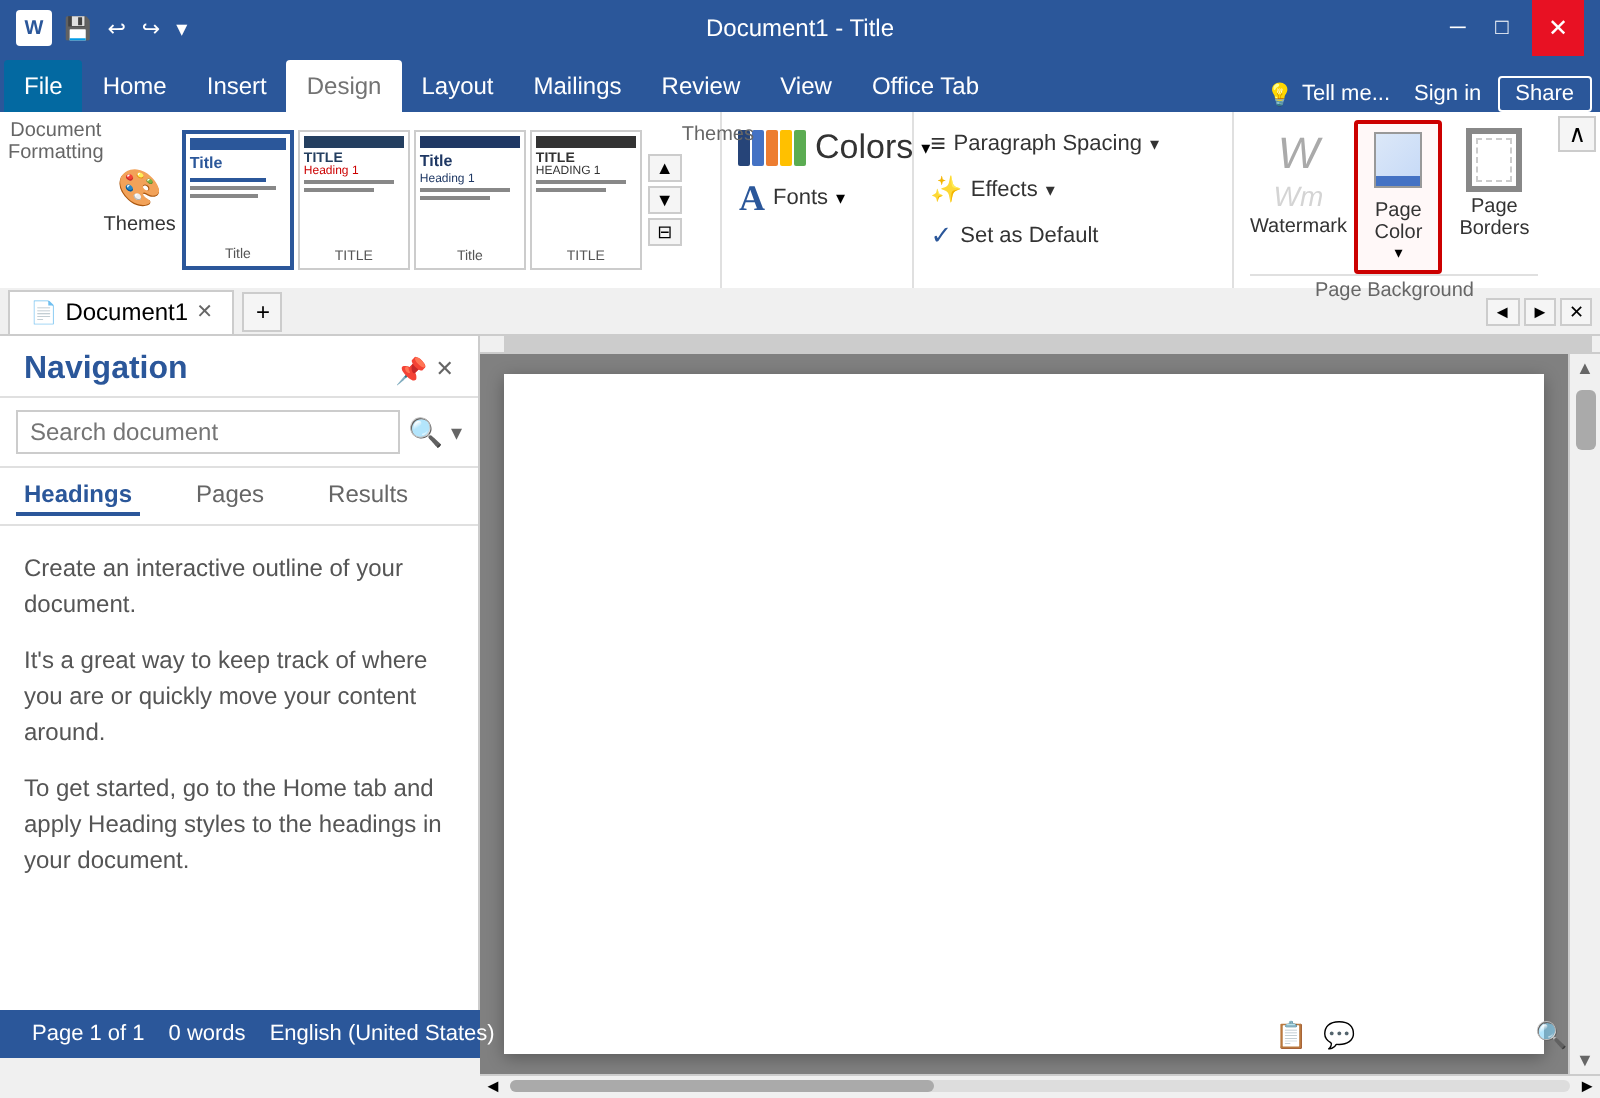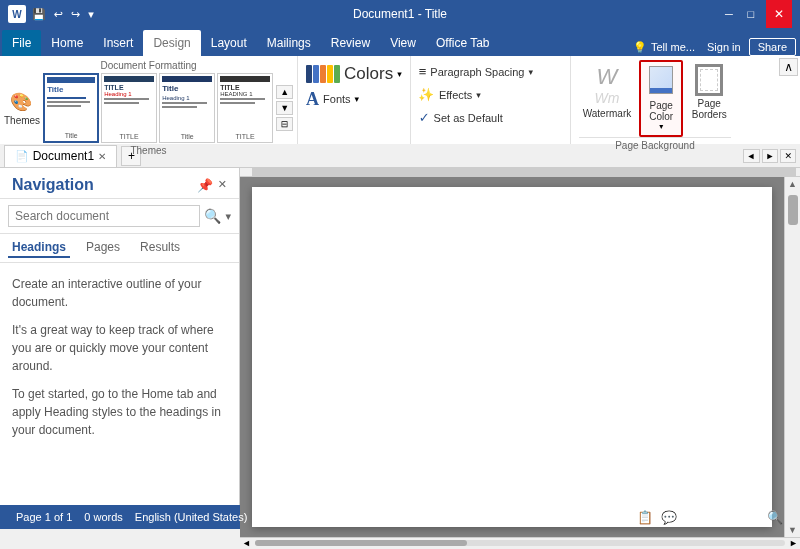--- a/index.html
+++ b/index.html
@@ -112,21 +112,21 @@
       padding: 3px 6px;
       font-size: 12px;
       color: #999;
       outline: none;
     }
     .nav-search-btn { color: #666; font-size: 14px; cursor: pointer; }
 
     .nav-tabs {
       display: flex;
       padding: 4px 8px;
-      gap: 12px;
+      gap: 24px;
       border-bottom: 1px solid #e0e0e0;
     }
     .nav-tab {
       font-size: 12px;
       color: #666;
       cursor: pointer;
       padding: 2px 4px;
     }
     .nav-tab.active {
       color: #2b579a;
@@ -244,21 +244,21 @@
       <span>💡</span>
       <span>Tell me...</span>
     </span>
     <span style="margin-left:12px;font-size:11px;color:white;cursor:pointer;">Sign in</span>
     <span style="margin-left:8px;font-size:11px;background:#2b579a;border:1px solid white;color:white;padding:2px 8px;cursor:pointer;border-radius:2px;">Share</span>
   </div>
 </div>
 
 <div class="ribbon-top">
 
-  <div style="display:flex;flex-direction:column;padding:4px;border-right:1px solid #e0e0e0;min-width:80px;position:relative;">
+  <div style="display:flex;flex-direction:row;padding:4px;border-right:1px solid #e0e0e0;min-width:80px;position:relative;">
     <div style="font-size:10px;color:#666;text-align:center;margin-bottom:2px;">Document Formatting</div>
     <div style="display:flex;gap:3px;flex:1;align-items:center;">
 
       <div style="display:flex;flex-direction:column;align-items:center;cursor:pointer;">
         <div style="font-size:18px;margin-bottom:2px;">🎨</div>
         <span style="font-size:10px;color:#333;">Themes</span>
       </div>
 
       <div style="display:flex;gap:2px;align-items:center;">
         <div style="width:56px;height:70px;border:2px solid #2b579a;cursor:pointer;display:flex;flex-direction:column;padding:2px;font-size:7px;background:white;">

